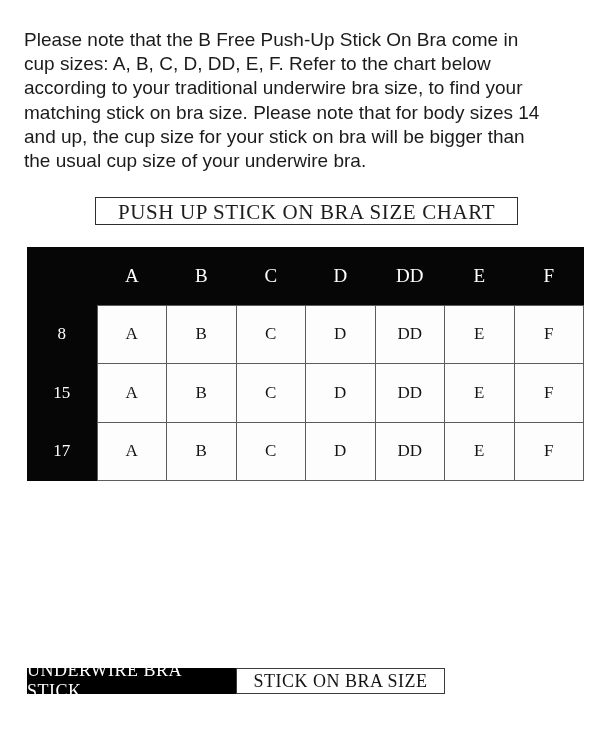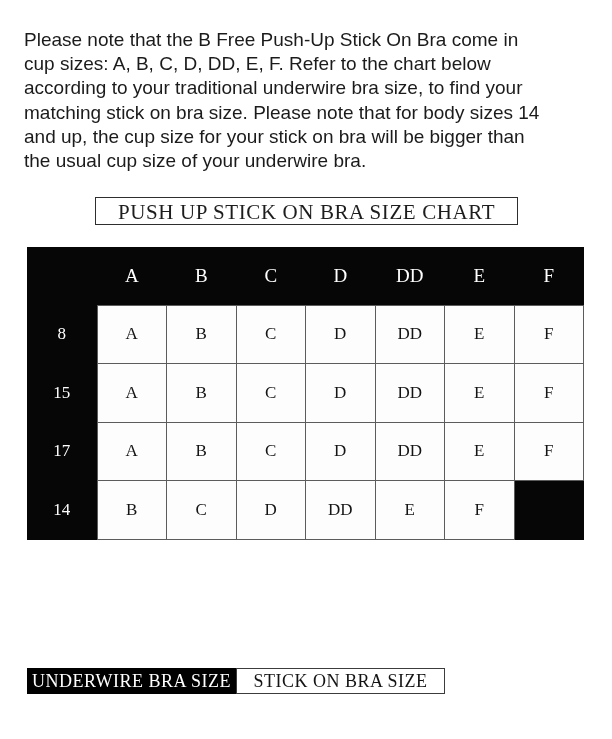--- a/index.html
+++ b/index.html
@@ -158,29 +158,19 @@
       <tr>
         <td class="rowlabel">17</td>
         <td class="cup">A</td>
         <td class="cup">B</td>
         <td class="cup">C</td>
         <td class="cup">D</td>
         <td class="cup">DD</td>
         <td class="cup">E</td>
         <td class="cup">F</td>
       </tr>
-      <tr>
-        <td class="rowlabel">14</td>
-        <td class="cup">B</td>
-        <td class="cup">C</td>
-        <td class="cup">D</td>
-        <td class="cup">DD</td>
-        <td class="cup">E</td>
-        <td class="cup">F</td>
-        <td class="blank"></td>
-      </tr>
     </tbody>
 </table>
 
 <div class="legend">
-  <div class="legend-dark">UNDERWIRE BRA SIZE</div>
+  <div class="legend-dark">UNDERWIRE BRA STICK</div>
   <div class="legend-light">STICK ON BRA SIZE</div>
 </div>
 
 </body></html>

